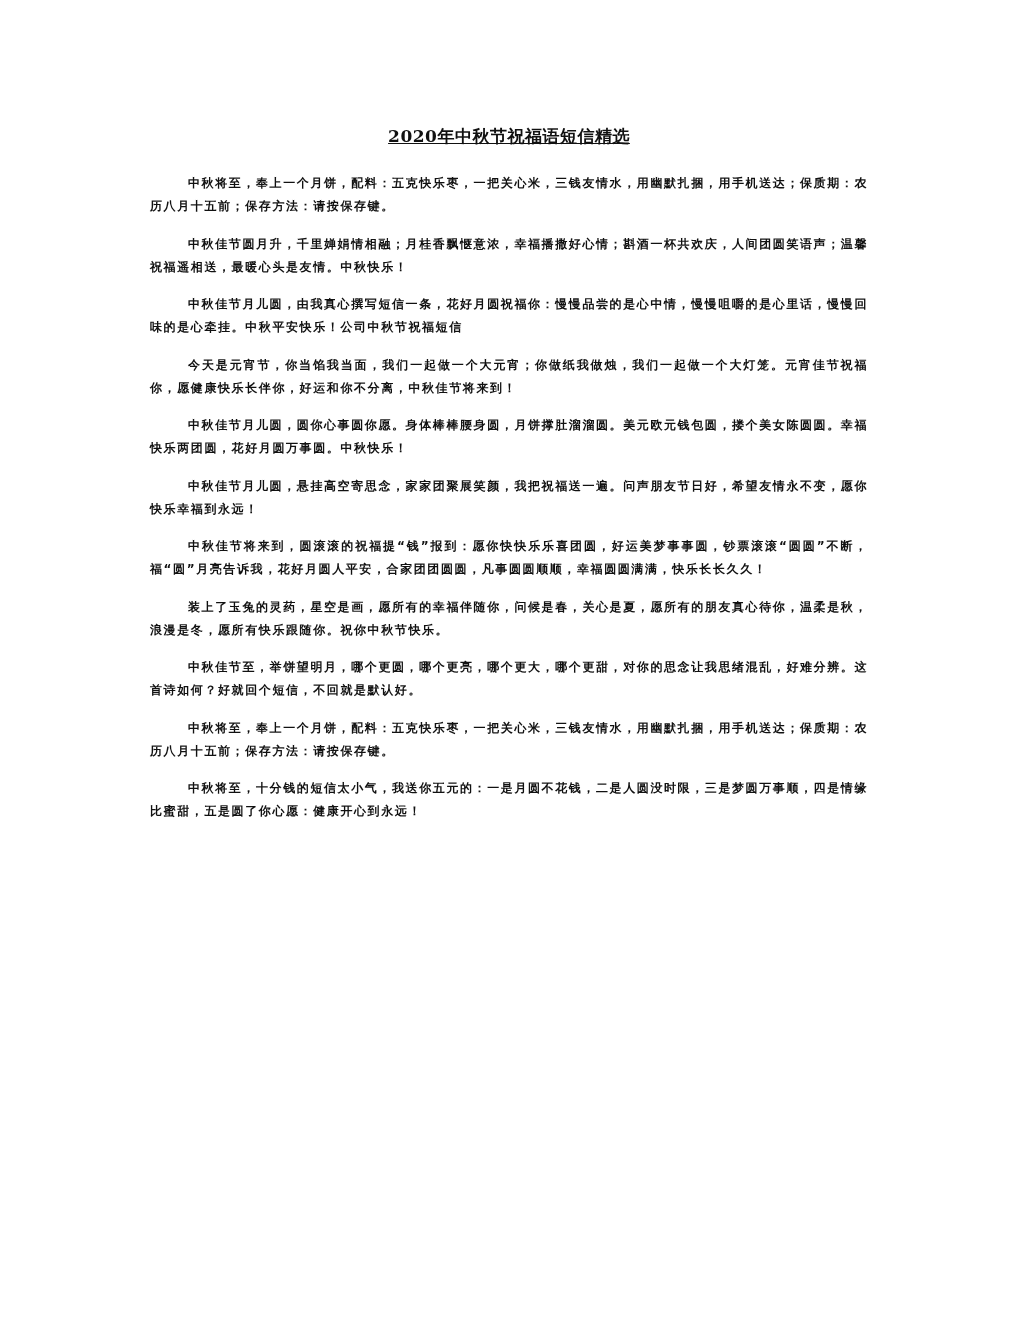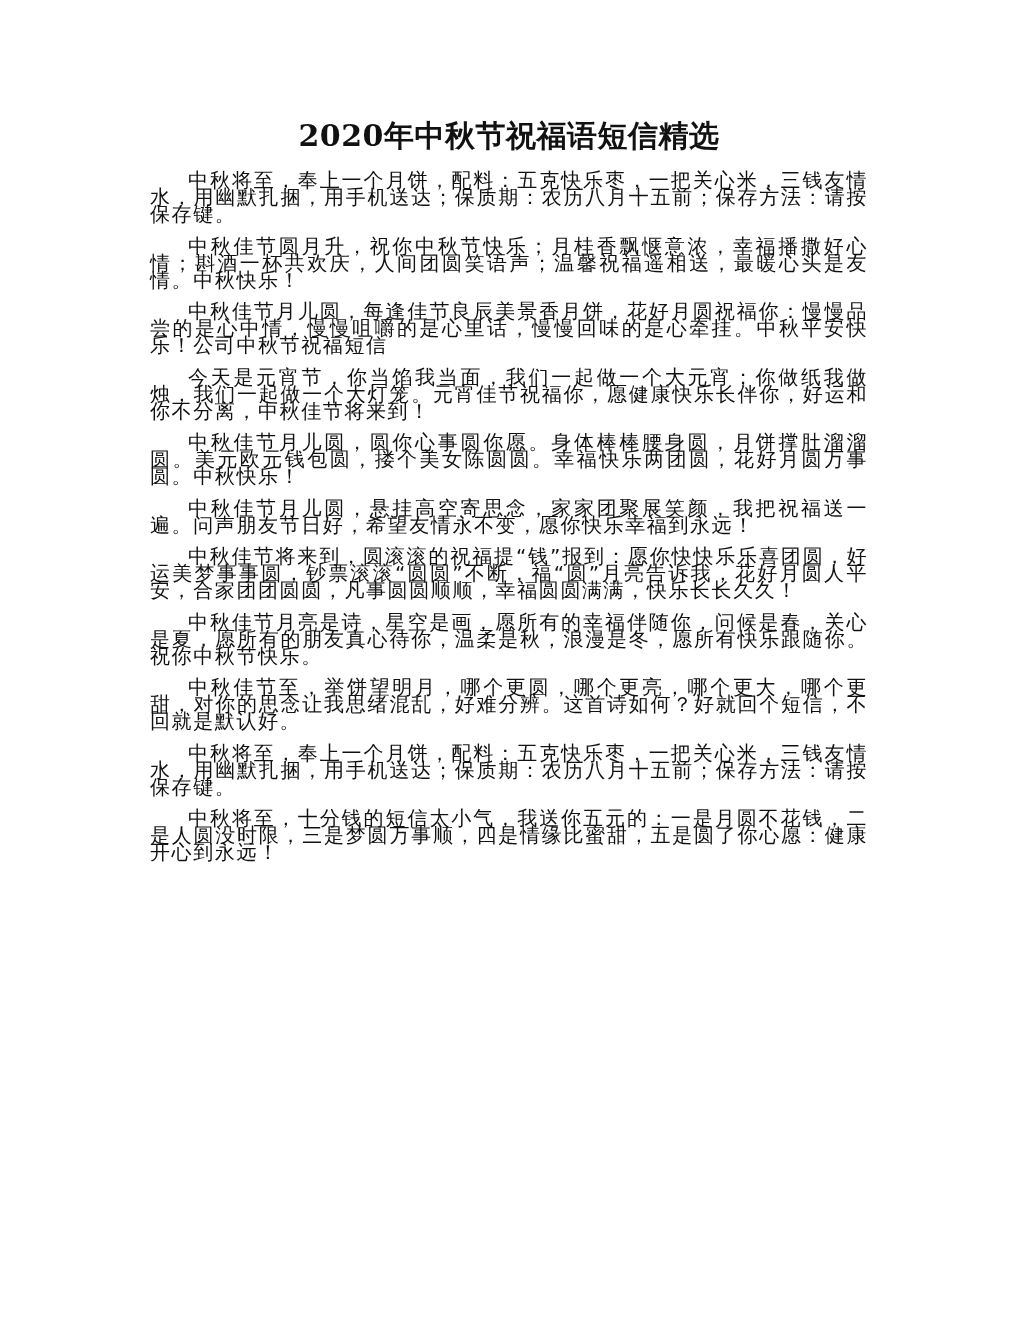--- a/index.html
+++ b/index.html
@@ -1,35 +1,35 @@
 <!DOCTYPE html>
 <html><head>
 <meta charset="utf-8">
 <style>
   html, body { margin: 0; padding: 0; background: #ffffff; }
   body { width: 1020px; height: 1320px; position: relative; overflow: hidden; }
   .page { position: absolute; left: 150px; top: 118px; width: 718px; color: #111; }
   .title {
-    text-align: center; font-family: "DejaVu Serif", serif; font-size: 30px;
-    font-weight: bold; line-height: 36px; margin: 0 0 18px 0; letter-spacing: 0.5px;
+    text-align: center; font-family: "DejaVu Serif", serif; font-size: 17px;
+    font-weight: bold; line-height: 36px; margin: 0 0 18px 0; letter-spacing: 0.5px; text-decoration: underline;
   }
   .para {
-    font-family: "DejaVu Sans", sans-serif; font-size: 20px; line-height: 17px;
-    text-indent: 38px; margin: 0 0 14.5px 0; letter-spacing: 1.6px; text-align: justify;
+    font-family: "DejaVu Sans", sans-serif; font-size: 12px; line-height: 23px;
+    text-indent: 38px; margin: 0 0 14.5px 0; letter-spacing: 1.6px; text-align: justify; font-weight: bold;
   }
 </style>
 </head>
 <body>
 
 <div class="page">
   <h1 class="title">2020年中秋节祝福语短信精选</h1>
   <p class="para">中秋将至，奉上一个月饼，配料：五克快乐枣，一把关心米，三钱友情水，用幽默扎捆，用手机送达；保质期：农历八月十五前；保存方法：请按保存键。</p>
-  <p class="para">中秋佳节圆月升，祝你中秋节快乐；月桂香飘惬意浓，幸福播撒好心情；斟酒一杯共欢庆，人间团圆笑语声；温馨祝福遥相送，最暖心头是友情。中秋快乐！</p>
-  <p class="para">中秋佳节月儿圆，每逢佳节良辰美景香月饼，花好月圆祝福你：慢慢品尝的是心中情，慢慢咀嚼的是心里话，慢慢回味的是心牵挂。中秋平安快乐！公司中秋节祝福短信</p>
+  <p class="para">中秋佳节圆月升，千里婵娟情相融；月桂香飘惬意浓，幸福播撒好心情；斟酒一杯共欢庆，人间团圆笑语声；温馨祝福遥相送，最暖心头是友情。中秋快乐！</p>
+  <p class="para">中秋佳节月儿圆，由我真心撰写短信一条，花好月圆祝福你：慢慢品尝的是心中情，慢慢咀嚼的是心里话，慢慢回味的是心牵挂。中秋平安快乐！公司中秋节祝福短信</p>
   <p class="para">今天是元宵节，你当馅我当面，我们一起做一个大元宵；你做纸我做烛，我们一起做一个大灯笼。元宵佳节祝福你，愿健康快乐长伴你，好运和你不分离，中秋佳节将来到！</p>
   <p class="para">中秋佳节月儿圆，圆你心事圆你愿。身体棒棒腰身圆，月饼撑肚溜溜圆。美元欧元钱包圆，搂个美女陈圆圆。幸福快乐两团圆，花好月圆万事圆。中秋快乐！</p>
   <p class="para">中秋佳节月儿圆，悬挂高空寄思念，家家团聚展笑颜，我把祝福送一遍。问声朋友节日好，希望友情永不变，愿你快乐幸福到永远！</p>
   <p class="para">中秋佳节将来到，圆滚滚的祝福提“钱”报到：愿你快快乐乐喜团圆，好运美梦事事圆，钞票滚滚“圆圆”不断，福“圆”月亮告诉我，花好月圆人平安，合家团团圆圆，凡事圆圆顺顺，幸福圆圆满满，快乐长长久久！</p>
-  <p class="para">中秋佳节月亮是诗，星空是画，愿所有的幸福伴随你，问候是春，关心是夏，愿所有的朋友真心待你，温柔是秋，浪漫是冬，愿所有快乐跟随你。祝你中秋节快乐。</p>
+  <p class="para">装上了玉兔的灵药，星空是画，愿所有的幸福伴随你，问候是春，关心是夏，愿所有的朋友真心待你，温柔是秋，浪漫是冬，愿所有快乐跟随你。祝你中秋节快乐。</p>
   <p class="para">中秋佳节至，举饼望明月，哪个更圆，哪个更亮，哪个更大，哪个更甜，对你的思念让我思绪混乱，好难分辨。这首诗如何？好就回个短信，不回就是默认好。</p>
   <p class="para">中秋将至，奉上一个月饼，配料：五克快乐枣，一把关心米，三钱友情水，用幽默扎捆，用手机送达；保质期：农历八月十五前；保存方法：请按保存键。</p>
   <p class="para">中秋将至，十分钱的短信太小气，我送你五元的：一是月圆不花钱，二是人圆没时限，三是梦圆万事顺，四是情缘比蜜甜，五是圆了你心愿：健康开心到永远！</p>
 </div>
 
 </body></html>

